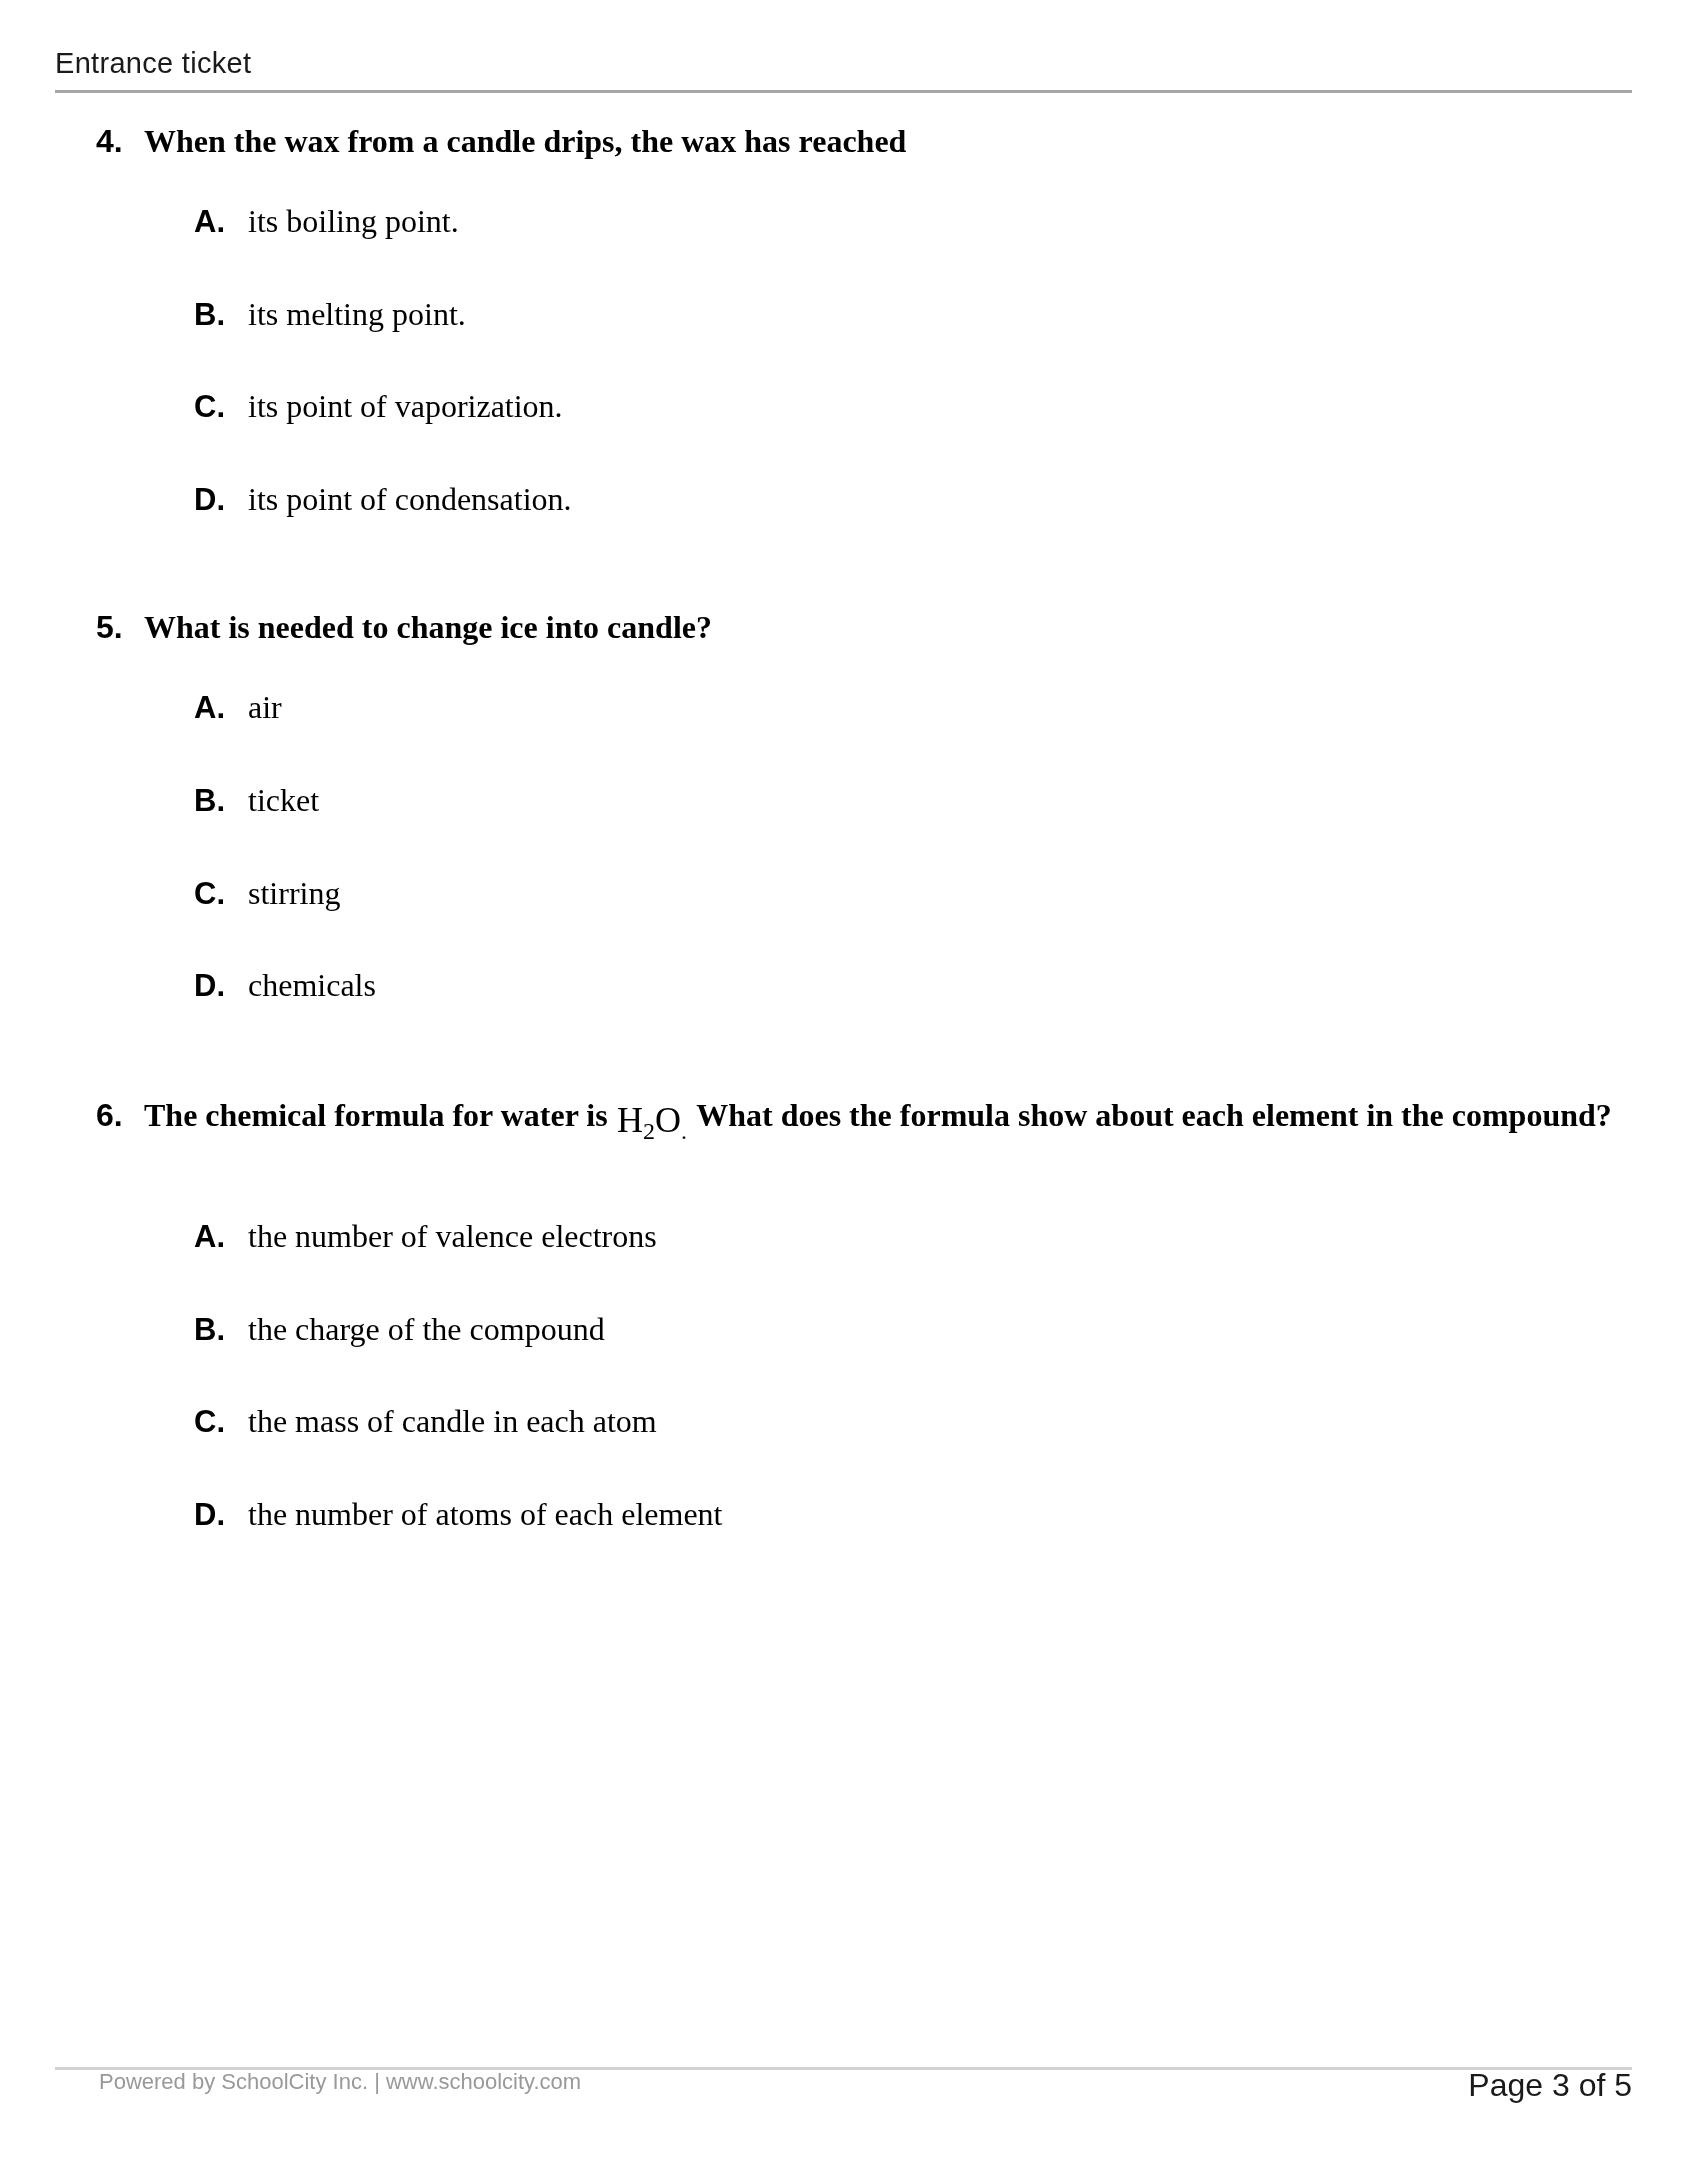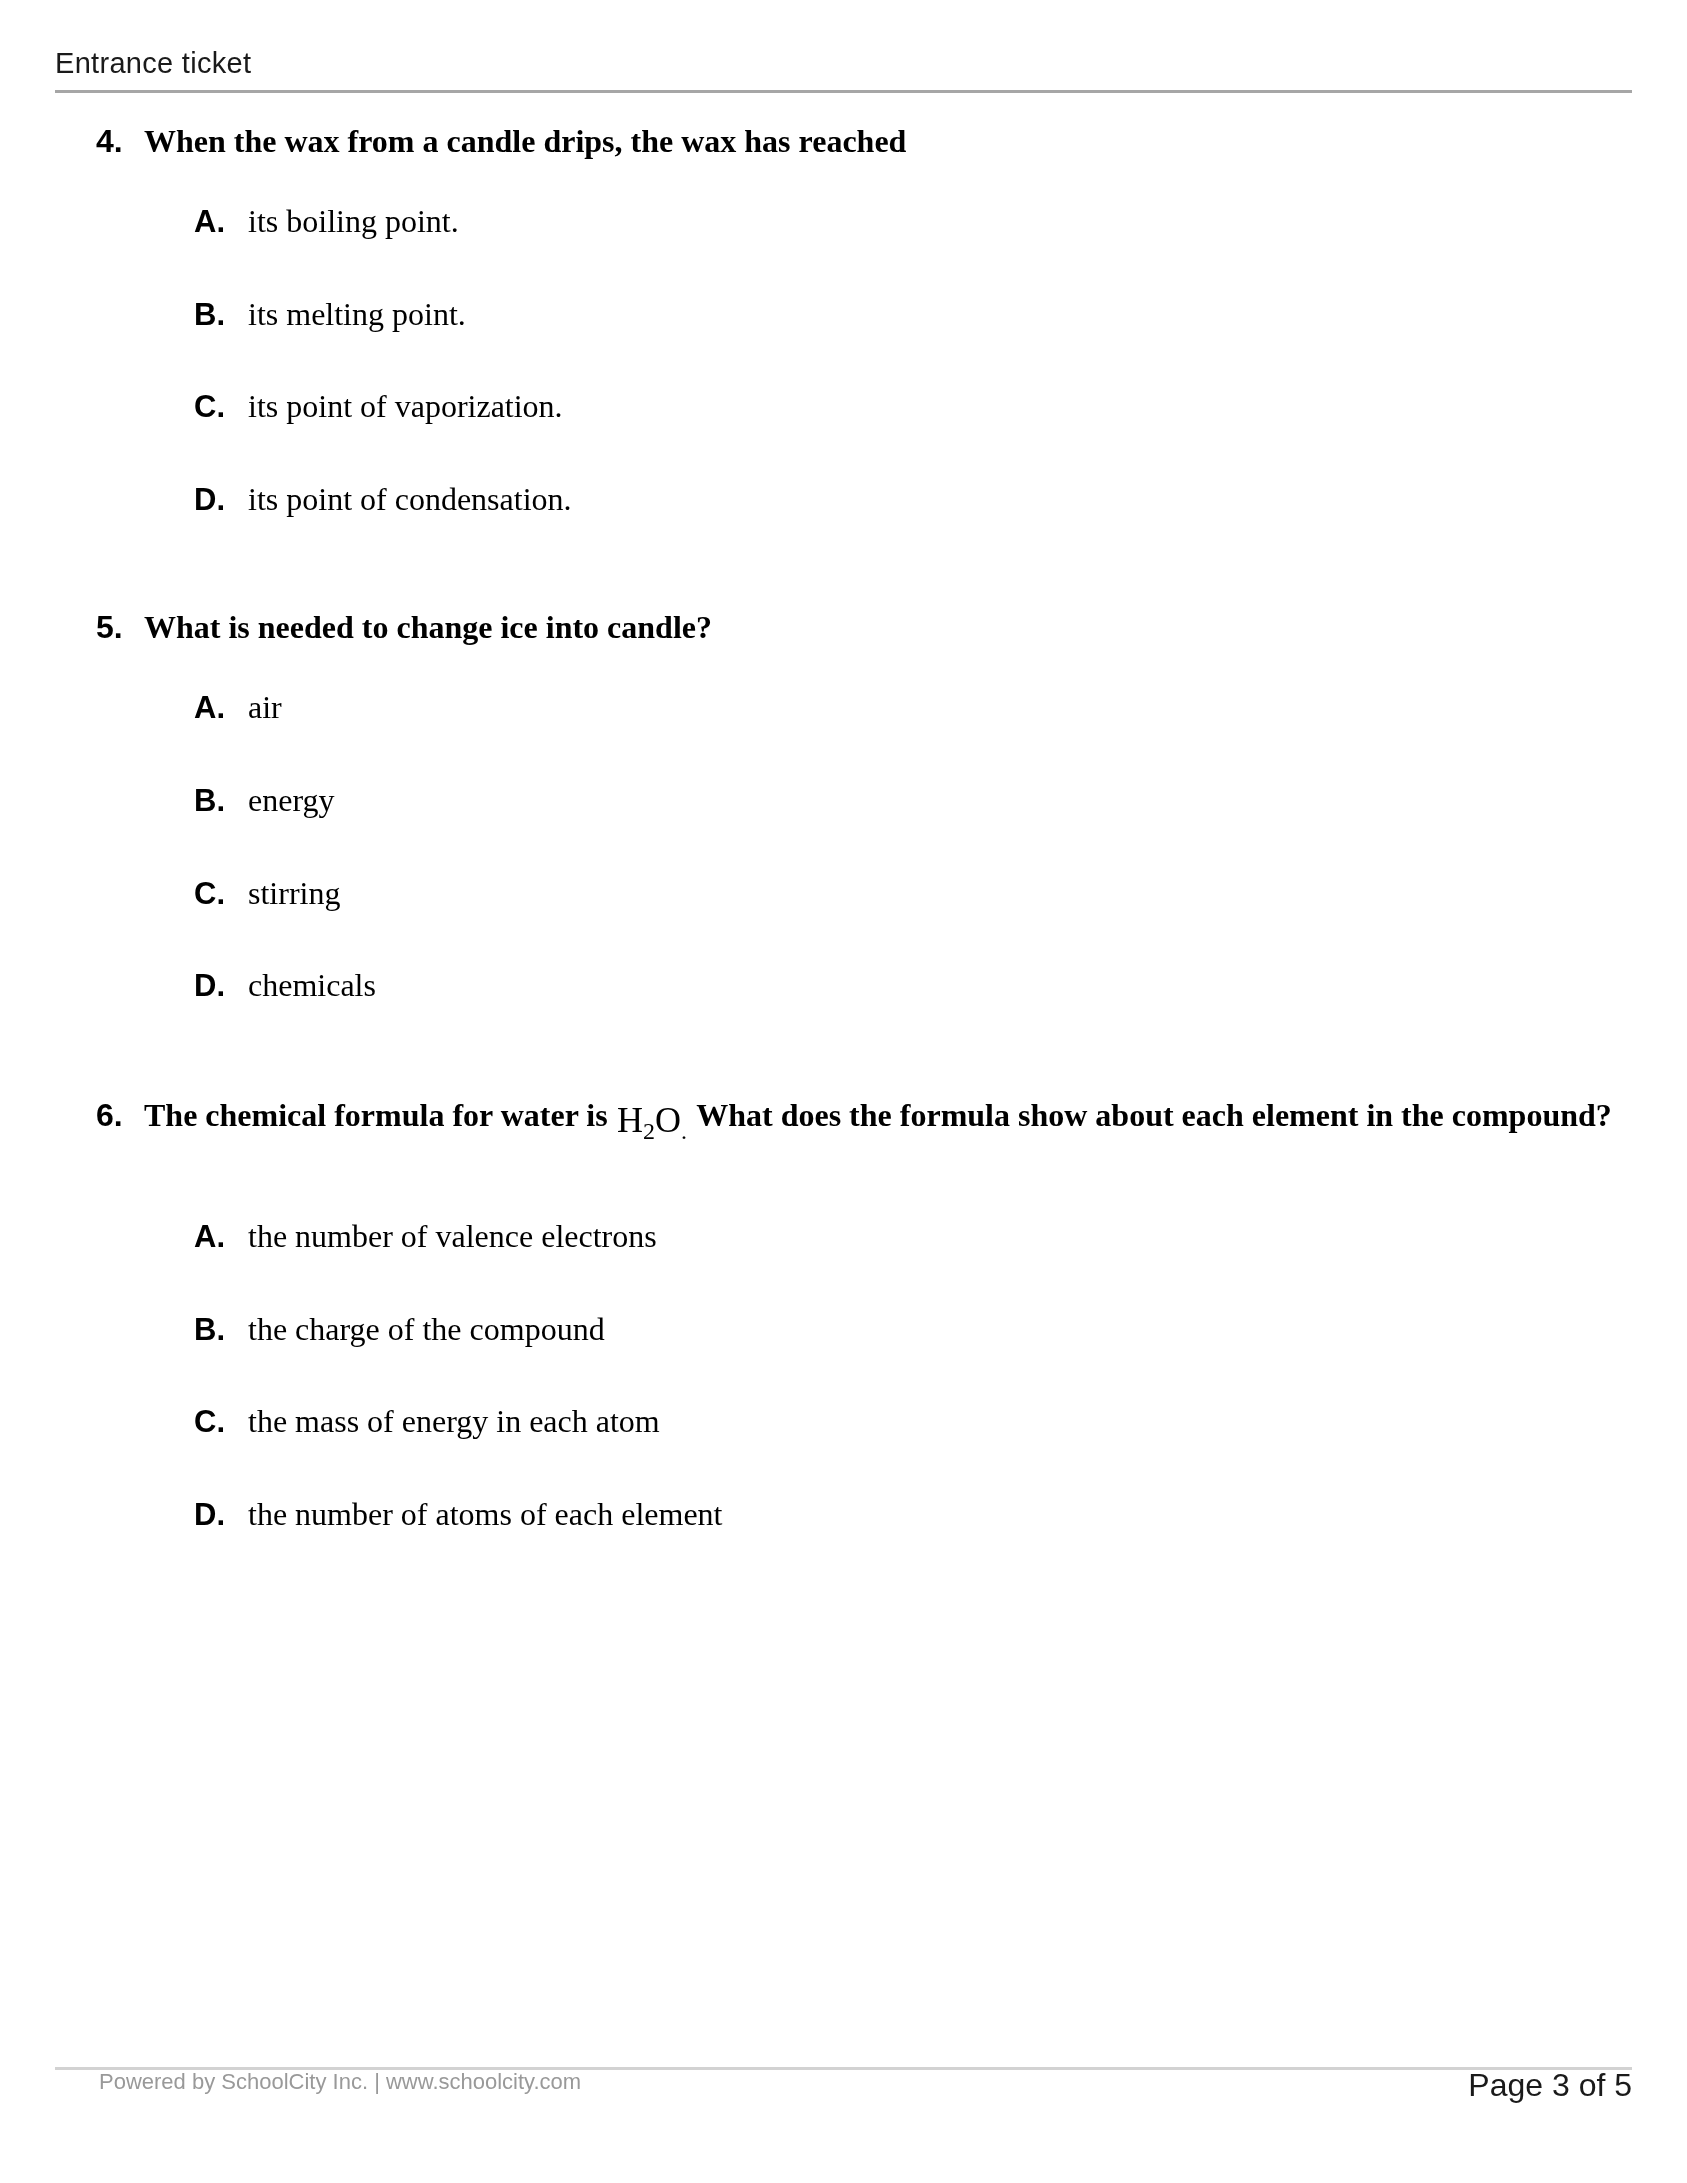--- a/index.html
+++ b/index.html
@@ -100,42 +100,42 @@
   </div>
 
   <div>
     <div class="q-row" style="top:611px">
       <span class="q-num">5.</span><span class="q-text">What is needed to change ice into candle?</span>
     </div>
     <div class="opt-row" style="top:691px">
       <span class="opt-letter">A.</span><span class="opt-text">air</span>
     </div>
     <div class="opt-row" style="top:784px">
-      <span class="opt-letter">B.</span><span class="opt-text">energy</span>
+      <span class="opt-letter">B.</span><span class="opt-text">ticket</span>
     </div>
     <div class="opt-row" style="top:877px">
       <span class="opt-letter">C.</span><span class="opt-text">stirring</span>
     </div>
     <div class="opt-row" style="top:969px">
       <span class="opt-letter">D.</span><span class="opt-text">chemicals</span>
     </div>
   </div>
 
   <div>
     <div class="q-row" style="top:1096px">
       <span class="q-num">6.</span><span class="q-text"><span>The chemical formula for water is</span><span class="formula"><span>H</span><span class="sub">2</span><span>O</span><span class="sub">.</span></span><span>What does the formula show about each element in the compound?</span></span>
     </div>
     <div class="opt-row" style="top:1220px">
       <span class="opt-letter">A.</span><span class="opt-text">the number of valence electrons</span>
     </div>
     <div class="opt-row" style="top:1313px">
       <span class="opt-letter">B.</span><span class="opt-text">the charge of the compound</span>
     </div>
     <div class="opt-row" style="top:1405px">
-      <span class="opt-letter">C.</span><span class="opt-text">the mass of energy in each atom</span>
+      <span class="opt-letter">C.</span><span class="opt-text">the mass of candle in each atom</span>
     </div>
     <div class="opt-row" style="top:1498px">
       <span class="opt-letter">D.</span><span class="opt-text">the number of atoms of each element</span>
     </div>
   </div>
 
   <div class="abs rule-bottom"></div>
   <div class="abs footer-credit">Powered by SchoolCity Inc. | www.schoolcity.com</div>
   <div class="abs footer-page">Page 3 of 5</div>
 

